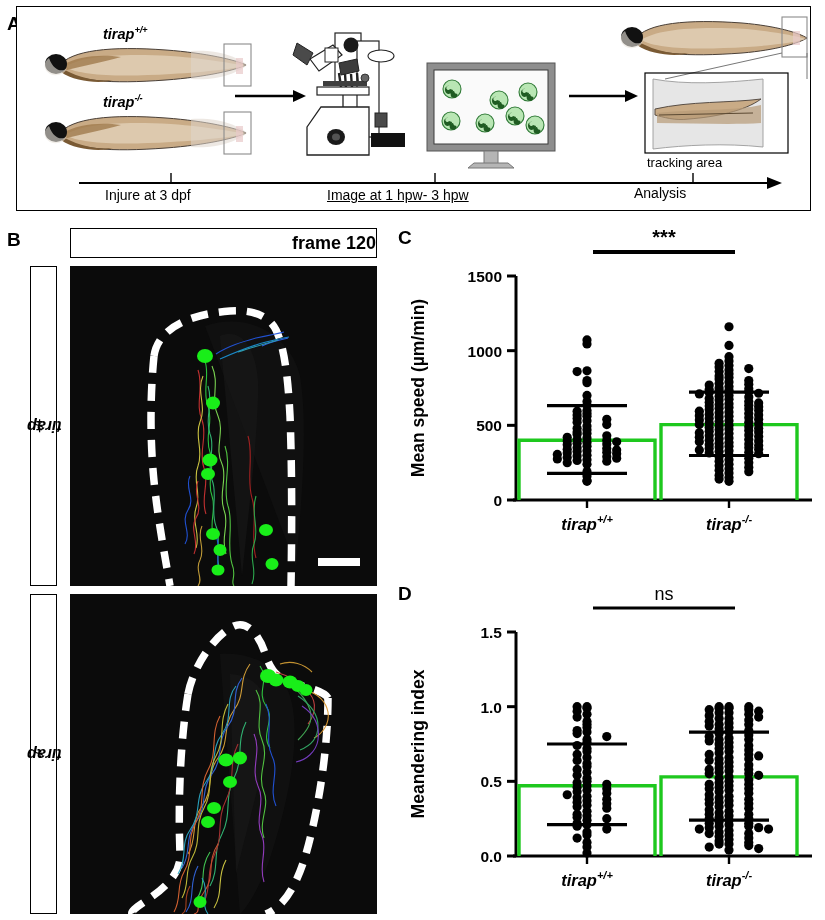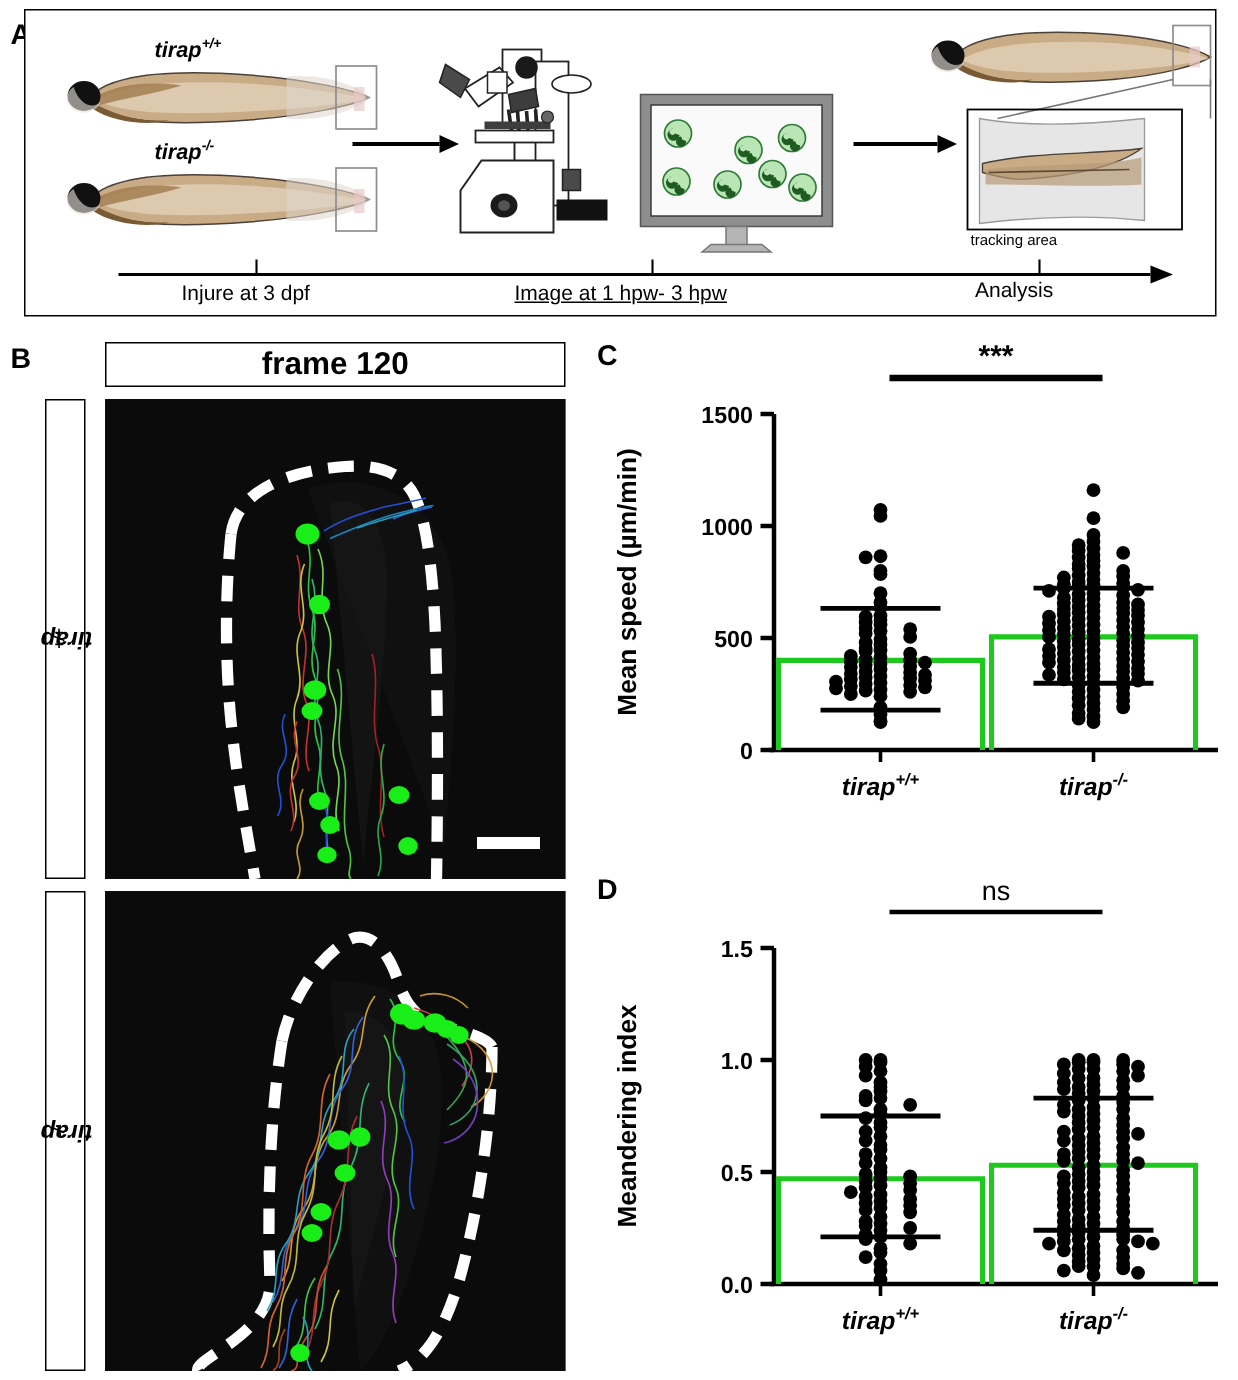--- a/index.html
+++ b/index.html
@@ -10,28 +10,28 @@
   
   .panel-letter{position:absolute;font-weight:bold;font-size:19px;line-height:1;}
   .abs{position:absolute;}
   svg{display:block;overflow:visible;}
 
   
   #panelA-box{position:absolute;left:16px;top:6px;width:795px;height:205px;
               border:1.4px solid #000;background:#fff;box-sizing:border-box;}
   .geno-a{position:absolute;font-style:italic;font-size:14.5px;font-weight:600;white-space:nowrap;}
   .geno-a sup{font-size:9.5px;vertical-align:super;letter-spacing:-0.3px;}
-  #tracking-area-label{position:absolute;left:630px;top:148px;font-size:10px;}
-  .tl-text{position:absolute;font-size:14px;white-space:nowrap;margin-left:16px;}
+  #tracking-area-label{position:absolute;left:630px;top:148px;font-size:13px;}
+  .tl-text{position:absolute;font-size:14px;white-space:nowrap;}
 
   
   #frame-header{position:absolute;left:70px;top:228px;width:307px;height:30px;
                 border:1.4px solid #000;box-sizing:border-box;background:#fff;
-                display:flex;align-items:center;justify-content:center;
-                font-weight:bold;font-size:21px;}
+                display:flex;align-items:center;justify-content:flex-end;
+                font-weight:bold;font-size:18px;}
   .b-sidelabel{position:absolute;left:30px;width:27px;border:1.4px solid #000;
                box-sizing:border-box;background:#fff;}
   .b-sidelabel span{position:absolute;left:50%;top:50%;
        transform:translate(-50%,-50%) rotate(-90deg);white-space:nowrap;
        font-style:italic;font-weight:bold;font-size:16px;}
   .b-sidelabel span sup{font-size:10px;vertical-align:super;letter-spacing:-0.4px;}
   .micro-img{position:absolute;left:70px;width:307px;background:#0c0c0c;overflow:hidden;}
 
   
   .chart{position:absolute;}

